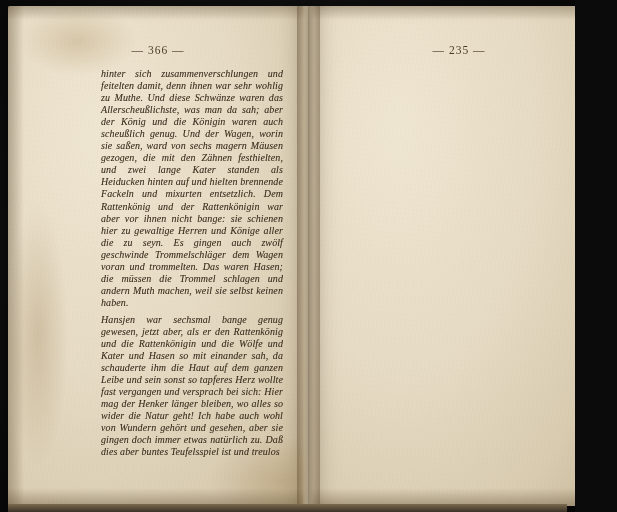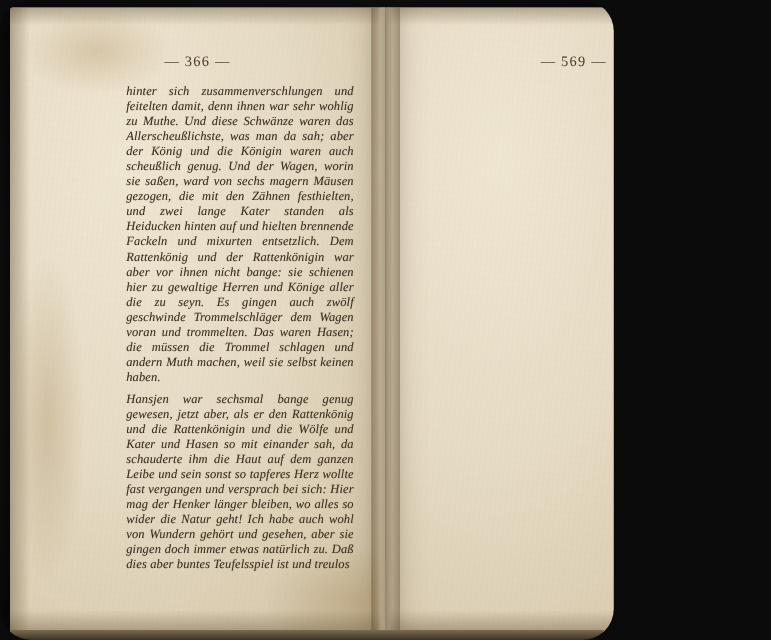--- a/index.html
+++ b/index.html
@@ -2,26 +2,25 @@
 <html><head>
 <meta charset="utf-8">
 <style>
   html, body {
     margin: 0;
     padding: 0;
     background: #0b0b0c;
   }
   #page {
     position: relative;
-    width: 491px;
+    width: 575px;
     height: 512px;
     overflow: hidden;
     background: #141414;
     font-family: "Liberation Serif", serif;
-    border-radius: 25px;
   }
   
   .surround {
     position: absolute;
     inset: 0;
     background:
       radial-gradient(ellipse at 50% 50%, #242323 0%, #121111 60%, #090909 100%);
   }
   
   .book {
@@ -172,21 +171,21 @@
       </div>
     </div>
 
     <div class="leaf right">
       <div class="fiber"></div>
 
       <div class="edge-dark r"></div>
       <div class="edge-top"></div>
       <div class="edge-bot"></div>
 
-      <div class="folio">— 569 —</div>
+      <div class="folio">— 235 —</div>
 
     </div>
 
     <div class="gutter"></div>
     <div class="spine-shadow"></div>
   </div>
 
   <div class="bottom-block"></div>
 </div>
 

